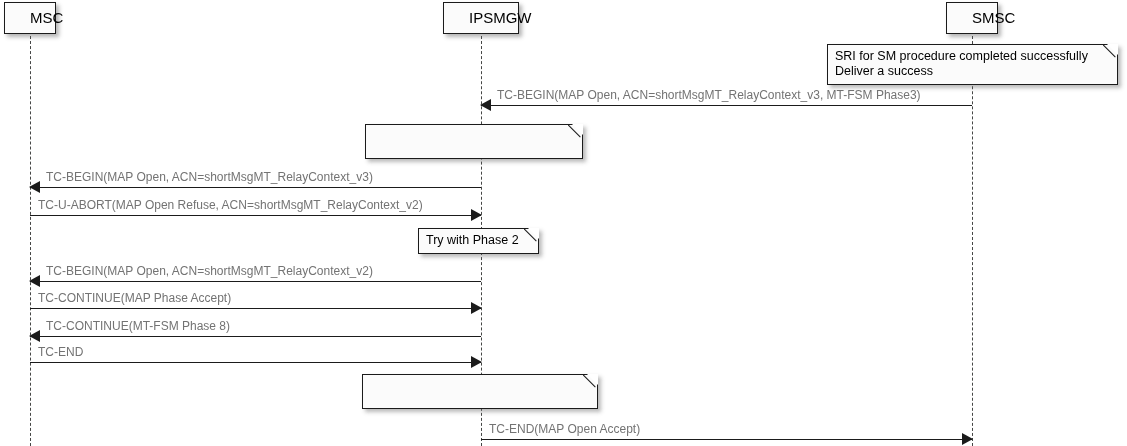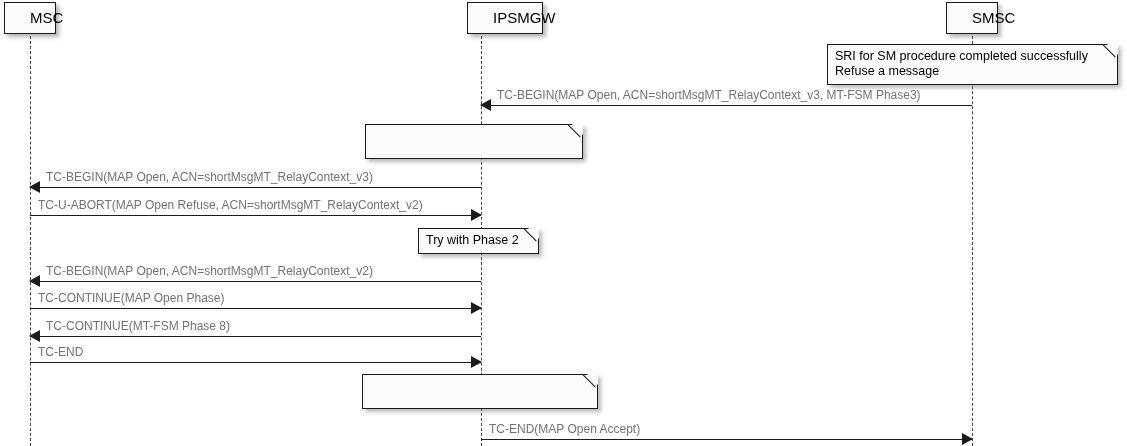--- a/index.html
+++ b/index.html
@@ -121,21 +121,21 @@
 <body>
 
 <div id="diagram">
   <div id="lifelines">
       <div class="lifeline" style="left: 30px;"></div>
       <div class="lifeline" style="left: 481px;"></div>
       <div class="lifeline" style="left: 972px;"></div>
     </div>
   <div id="participants">
       <div class="participant" style="left: 30px; width: 42px;">MSC</div>
-      <div class="participant" style="left: 481px; width: 76px; margin-left: 24px;">IPSMGW</div>
+      <div class="participant" style="left: 481px; width: 76px;">IPSMGW</div>
       <div class="participant" style="left: 972px; width: 48px;">SMSC</div>
     </div>
   <div id="messages">
       <div class="msg to-left" style="left: 481px; width: 491px; top: 105px;">
         <div class="line"></div>
         <div class="head"></div>
         <div class="label">TC-BEGIN(MAP Open, ACN=shortMsgMT_RelayContext_v3, MT-FSM Phase3)</div>
       </div>
       <div class="msg to-left" style="left: 30px; width: 451px; top: 187px;">
         <div class="line"></div>
@@ -148,38 +148,38 @@
         <div class="label">TC-U-ABORT(MAP Open Refuse, ACN=shortMsgMT_RelayContext_v2)</div>
       </div>
       <div class="msg to-left" style="left: 30px; width: 451px; top: 281px;">
         <div class="line"></div>
         <div class="head"></div>
         <div class="label">TC-BEGIN(MAP Open, ACN=shortMsgMT_RelayContext_v2)</div>
       </div>
       <div class="msg to-right" style="left: 30px; width: 451px; top: 308px;">
         <div class="line"></div>
         <div class="head"></div>
-        <div class="label">TC-CONTINUE(MAP Open Phase)</div>
+        <div class="label">TC-CONTINUE(MAP Phase Accept)</div>
       </div>
       <div class="msg to-left" style="left: 30px; width: 451px; top: 336px;">
         <div class="line"></div>
         <div class="head"></div>
         <div class="label">TC-CONTINUE(MT-FSM Phase 8)</div>
       </div>
       <div class="msg to-right" style="left: 30px; width: 451px; top: 362px;">
         <div class="line"></div>
         <div class="head"></div>
         <div class="label">TC-END</div>
       </div>
       <div class="msg to-right" style="left: 481px; width: 491px; top: 439px;">
         <div class="line"></div>
         <div class="head"></div>
         <div class="label">TC-END(MAP Open Accept)</div>
       </div>
     </div>
   <div id="notes">
       <div class="note" style="left: 827px; top: 44px; width: 291px; min-height: 35px;"><span class="note-text">SRI for SM procedure completed successfully
-Refuse a message</span><div class="fold"></div><div class="fold-edge"></div></div>
+Deliver a success</span><div class="fold"></div><div class="fold-edge"></div></div>
       <div class="note" style="left: 365px; top: 124px; width: 218px; min-height: 35px;"><div class="fold"></div><div class="fold-edge"></div></div>
       <div class="note" style="left: 418px; top: 228px; width: 121px; min-height: 21px;"><span class="note-text">Try with Phase 2</span><div class="fold"></div><div class="fold-edge"></div></div>
       <div class="note" style="left: 362px; top: 374px; width: 236px; min-height: 35px;"><div class="fold"></div><div class="fold-edge"></div></div>
     </div>
 </div>
 
 </body></html>

